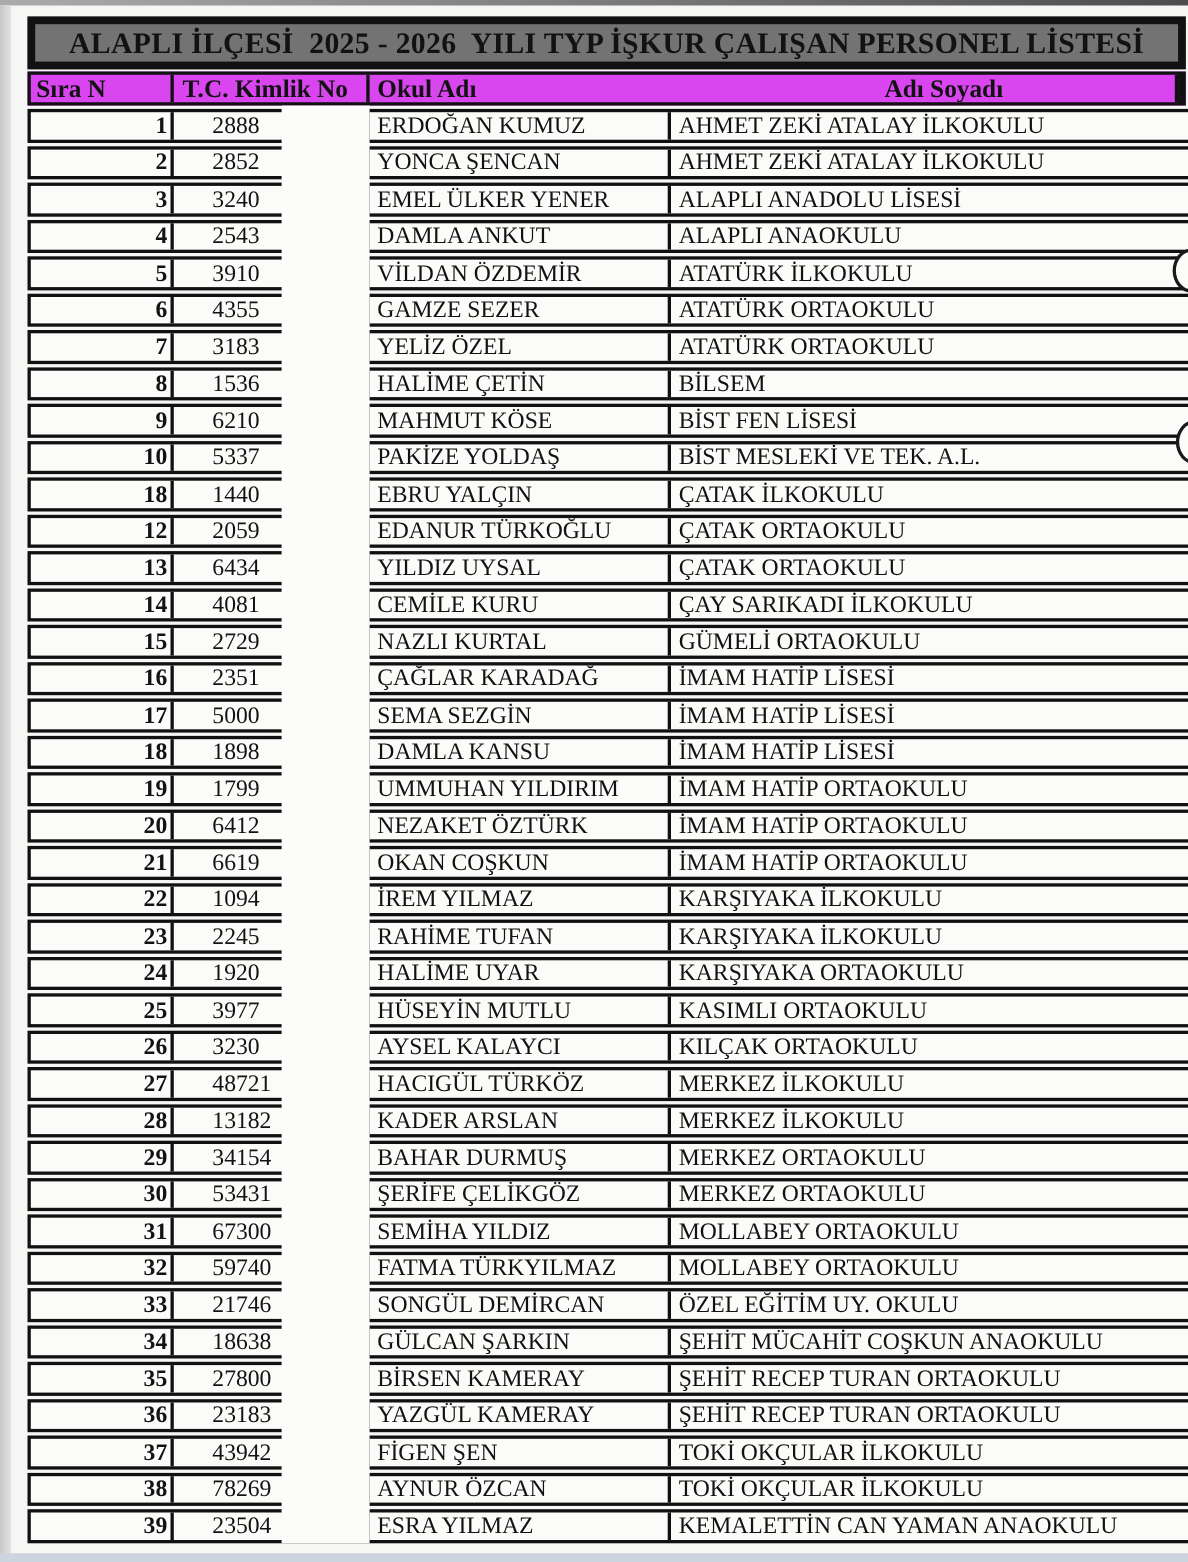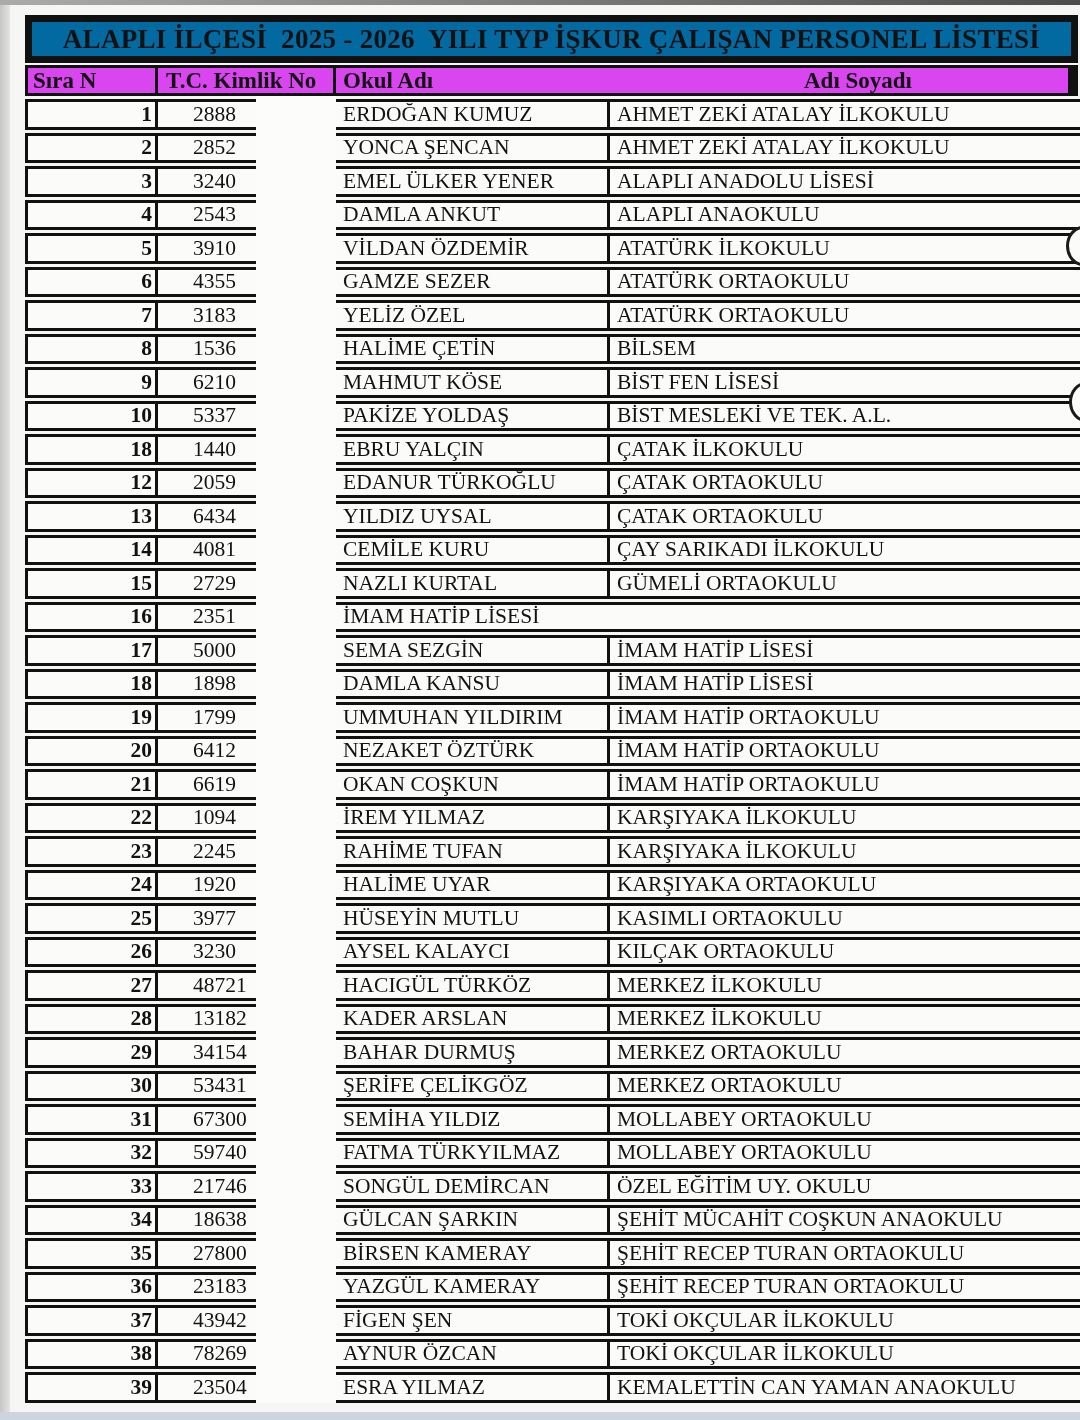--- a/index.html
+++ b/index.html
@@ -25,21 +25,21 @@
   }
   .sheet{
     position:absolute;left:25px;top:15px;width:1060px;
   }
   .title-box{
     box-sizing:border-box;
     border:7px solid #111;
     height:48px;
     width:1053px;
     display:flex;align-items:center;justify-content:center;
-    background:#0369a1;
+    background:#737373;
   }
   .title-box span{
     font-weight:bold;font-size:27px;letter-spacing:.3px;
     white-space:pre;
   }
   .hdr{
     box-sizing:border-box;
     margin-top:2px;
     border:3px solid #111;
     border-right-width:7px;
@@ -213,20 +213,21 @@
   <div class="row">
     <div class="c b w-no">15</div>
     <div class="c b w-id">2729</div>
     <div class="c b w-name">NAZLI KURTAL</div>
     <div class="c w-school">GÜMELİ ORTAOKULU</div>
   </div>
 
   <div class="row">
     <div class="c b w-no">16</div>
     <div class="c b w-id">2351</div>
+    <div class="c b w-name">ÇAĞLAR KARADAĞ</div>
     <div class="c w-school">İMAM HATİP LİSESİ</div>
   </div>
 
   <div class="row">
     <div class="c b w-no">17</div>
     <div class="c b w-id">5000</div>
     <div class="c b w-name">SEMA SEZGİN</div>
     <div class="c w-school">İMAM HATİP LİSESİ</div>
   </div>
 

